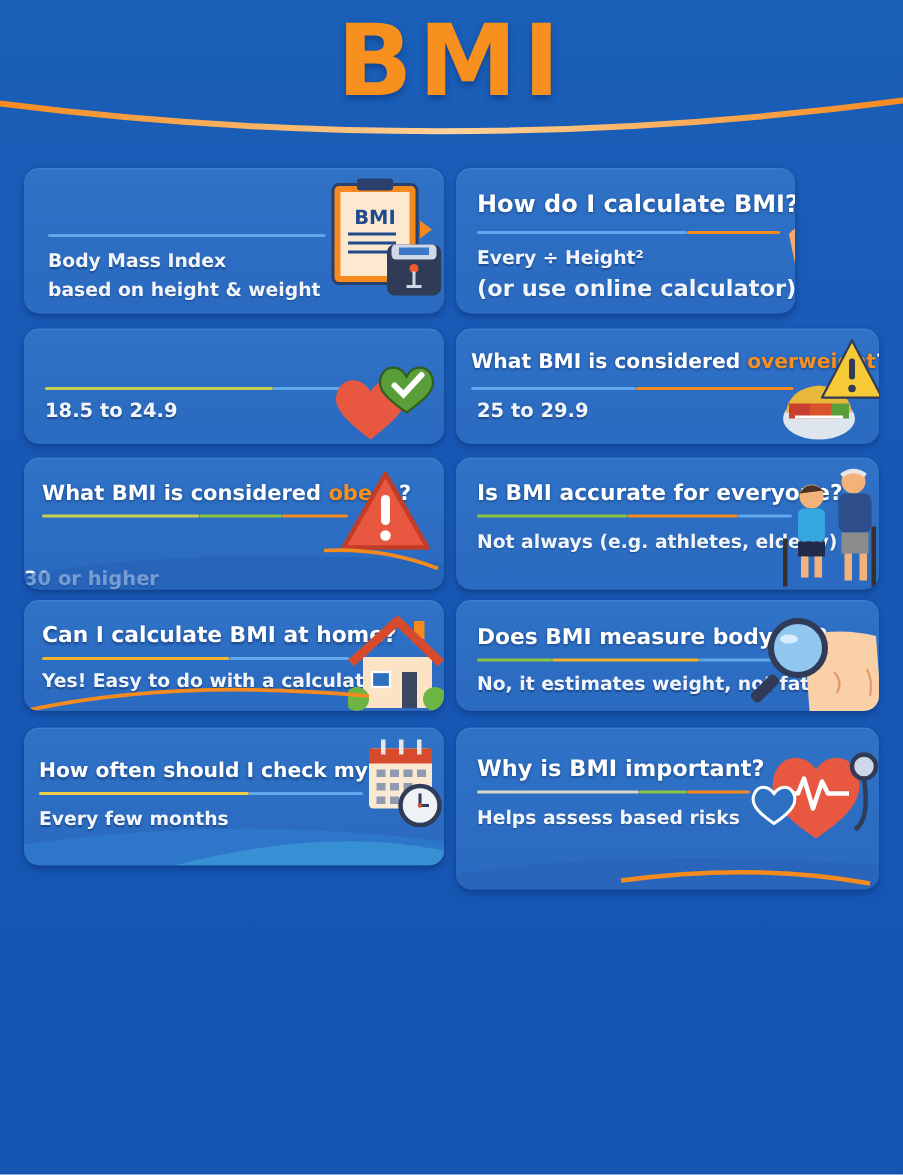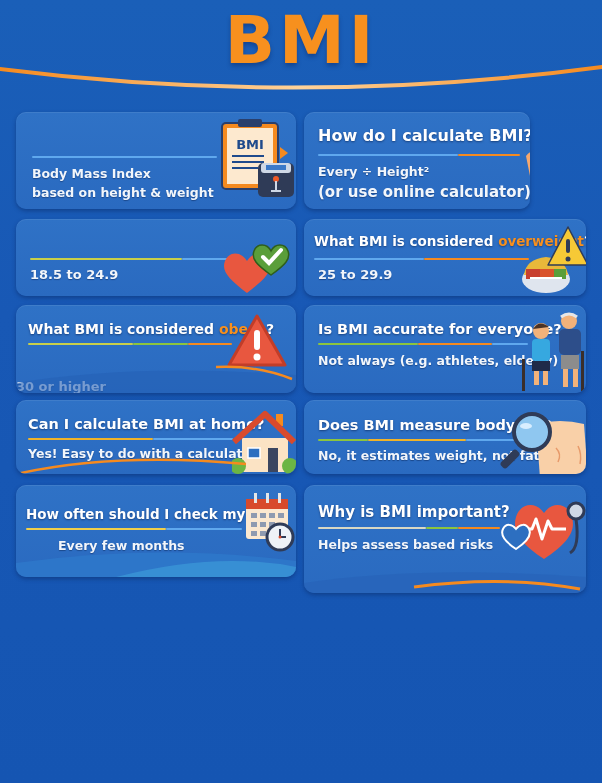--- a/index.html
+++ b/index.html
@@ -208,21 +208,21 @@
     <circle cx="32" cy="24" r="18" fill="#8fc7f0" stroke="#2f3b57" stroke-width="4"></circle>
     <ellipse cx="26" cy="18" rx="6" ry="3" fill="#d8eeff"></ellipse>
     <rect x="6" y="40" width="8" height="22" rx="3" fill="#2f3b57" transform="rotate(45 10 51)"></rect>
   </svg>
 </div>
 
 <div class="card" style="left:16px;top:485px;width:280px;height:92px;">
   <div class="q" style="left:10px;top:21px;font-size:13.5px;">How often should I check my BMI?</div>
   <div class="rule" style="left:10px;top:43px;width:140px;background:#f0cf4a;"></div>
   <div class="rule" style="left:150px;top:43px;width:76px;background:#5fa8ee;"></div>
-  <div class="a" style="left:10px;top:51px;font-size:12.5px;margin-left:32px;">Every few months</div>
+  <div class="a" style="left:10px;top:51px;font-size:12.5px;">Every few months</div>
   <svg class="icon" style="left:228px;top:6px;" width="52" height="62" viewBox="0 0 52 62">
     <rect x="2" y="8" width="42" height="40" rx="3" fill="#fbe8d0"></rect>
     <rect x="2" y="8" width="42" height="10" fill="#d84a2c"></rect>
     <rect x="10" y="2" width="3" height="10" fill="#e6e6e6"></rect>
     <rect x="22" y="2" width="3" height="10" fill="#e6e6e6"></rect>
     <rect x="34" y="2" width="3" height="10" fill="#e6e6e6"></rect>
     <g fill="#8e9ab0">
       <rect x="7" y="22" width="6" height="5"></rect>
         <rect x="16" y="22" width="6" height="5"></rect>
         <rect x="25" y="22" width="6" height="5"></rect>

